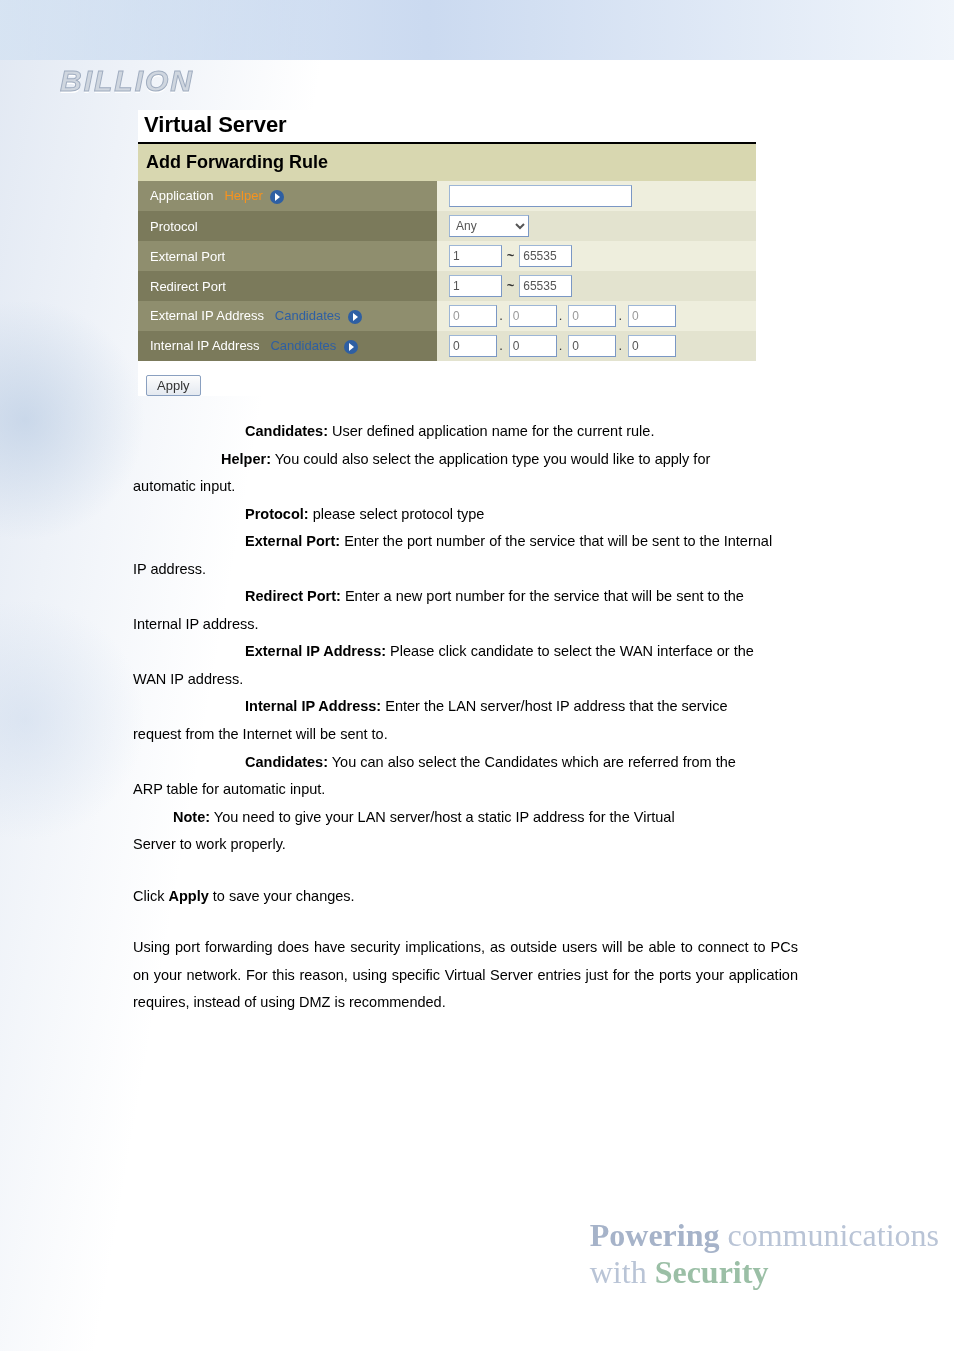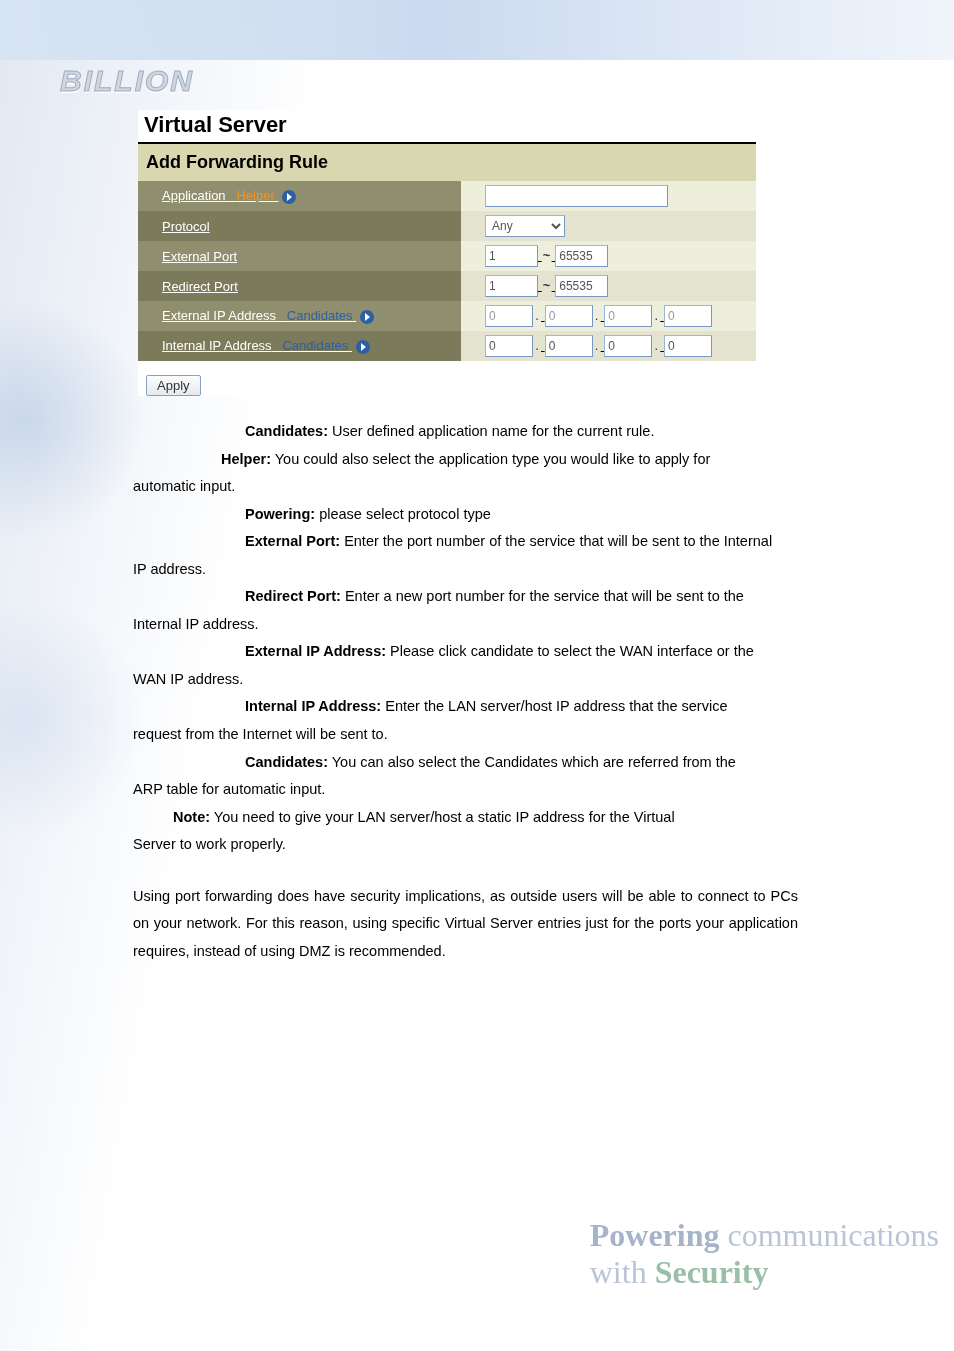--- a/index.html
+++ b/index.html
@@ -61,25 +61,24 @@
     font-weight: bold;
     font-size: 18px;
     color: #000;
     padding: 8px 8px;
   }
   table.form {
     border-collapse: collapse;
     width: 100%;
   }
   table.form td {
-    padding: 4px 24px;
+    padding: 4px 12px;
     font-size: 13px;
     vertical-align: middle;
     white-space: nowrap;
-    text-decoration: underline;
   }
   table.form td.label {
     width: 275px;
     color: #fff;
   }
   tr.row-a td.label { background: #8f8e6e; }
   tr.row-b td.label { background: #7b7a5b; }
   tr.row-a td.field { background: #eeeedd; }
   tr.row-b td.field { background: #e3e3cf; }
   .link { color: #f7931e; }
@@ -251,32 +250,37 @@
     </tr>
   </tbody>
     </table>
   <button class="apply-btn">Apply</button>
 </div>
 
 <div class="content">
   <p class="indent1"><span class="term">Candidates:</span> <span>User defined application name for the current rule.</span></p>
   <p class="indent0"><span class="term">Helper:</span> <span>You could also select the application type you would like to apply for</span></p>
   <p class="cont">automatic input.</p>
-  <p class="indent1"><span class="term">Powering:</span> <span>please select protocol type</span></p>
+  <p class="indent1"><span class="term">Protocol:</span> <span>please select protocol type</span></p>
   <p class="indent1 justify"><span class="term">External Port:</span> <span>Enter the port number of the service that will be sent to the Internal</span></p>
   <p class="cont">IP address.</p>
   <p class="indent1 justify"><span class="term">Redirect Port:</span> <span>Enter a new port number for the service that will be sent to the</span></p>
   <p class="cont">Internal IP address.</p>
   <p class="indent1 justify"><span class="term">External IP Address:</span> <span>Please click candidate to select the WAN interface or the</span></p>
   <p class="cont">WAN IP address.</p>
   <p class="indent1 justify"><span class="term">Internal IP Address:</span> <span>Enter the LAN server/host IP address that the service</span></p>
   <p class="cont">request from the Internet will be sent to.</p>
   <p class="indent1 justify"><span class="term">Candidates:</span> <span>You can also select the Candidates which are referred from the</span></p>
   <p class="cont">ARP table for automatic input.</p>
   <p class="note-line justify"><span class="term">Note:</span> <span>You need to give your LAN server/host a static IP address for the Virtual</span></p>
   <p class="cont">Server to work properly.</p>
+  <p class="cont" style="margin-top:24px;">
+    <span>Click </span>
+    <span class="term">Apply</span>
+    <span> to save your changes.</span>
+  </p>
   <p class="cont justify" style="margin-top:24px;">Using port forwarding does have security implications, as outside users will be able to connect to PCs on your network. For this reason, using specific Virtual Server entries just for the ports your application requires, instead of using DMZ is recommended.</p>
 </div>
 
 <div class="brand-footer">
   <div class="l1"><b>Powering</b> <span>communications</span></div>
   <div class="l2"><span>with</span> <span class="sec">Security</span></div>
 </div>
 
 </body></html>

